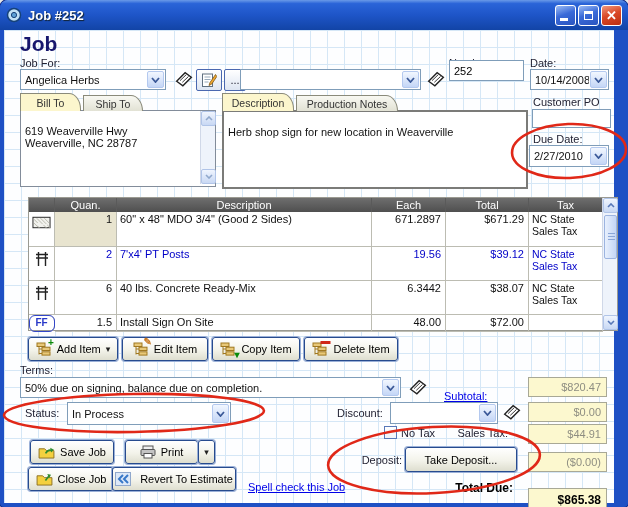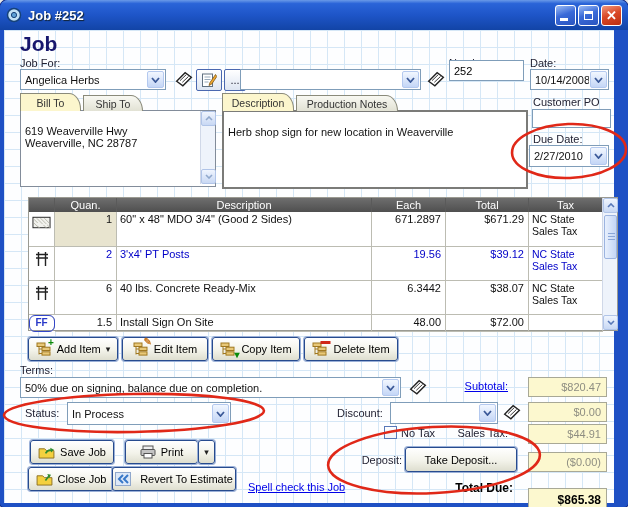--- a/index.html
+++ b/index.html
@@ -250,21 +250,21 @@
         <div class="td taxc">NC State Sales Tax</div>
       </div>
 
       <div class="trow blue-row" style="height:34px;">
         <div class="td iconc">
           <svg width="14" height="16" viewBox="0 0 14 16">
               <path d="M3.5 1 V15 M10.5 1 V15 M1 3.5 H13 M1 7 H13" stroke="#222" stroke-width="1.4" fill="none"></path>
             </svg>
         </div>
         <div class="td num">2</div>
-        <div class="td">3'x4' PT Posts</div>
+        <div class="td">7'x4' PT Posts</div>
         <div class="td num">19.56</div>
         <div class="td num">$39.12</div>
         <div class="td taxc">NC State Sales Tax</div>
       </div>
 
       <div class="trow" style="height:34px;">
         <div class="td iconc">
           <svg width="14" height="16" viewBox="0 0 14 16">
               <path d="M3.5 1 V15 M10.5 1 V15 M1 3.5 H13 M1 7 H13" stroke="#222" stroke-width="1.4" fill="none"></path>
             </svg>
@@ -348,21 +348,21 @@
       <span class="arr">
           <svg width="9" height="6">
             <path d="M1 1 L4.5 5 L8 1" stroke="#3b5998" stroke-width="1.8" fill="none"></path>
           </svg>
         </span>
     </div>
     <svg class="tagicon" style="left:404px;top:349px;" viewBox="0 0 16 15">
       <path d="M1.5 9 L9 1.5 L14.5 5.5 L7 13 Z" fill="#fff" stroke="#222" stroke-width="1.2"></path>
       <path d="M4.5 8.5 L10 3.2 M6.5 10 L12 4.8" stroke="#222" stroke-width="0.8"></path>
     </svg>
-    <div class="abs link" style="left:440px;top:350px;width:64px;text-align:right;">Subtotal:</div>
+    <div class="abs link" style="left:440px;top:360px;width:64px;text-align:left;">Subtotal:</div>
     <div class="money" style="top:347px;">$820.47</div>
 
     <div class="abs lbl" style="left:21px;top:377px;">Status:</div>
     <div class="combo" style="left:63px;top:372px;width:164px;height:23px;">
       <span class="txt">In Process</span>
       <span class="arr">
           <svg width="9" height="6">
             <path d="M1 1 L4.5 5 L8 1" stroke="#3b5998" stroke-width="1.8" fill="none"></path>
           </svg>
         </span>

